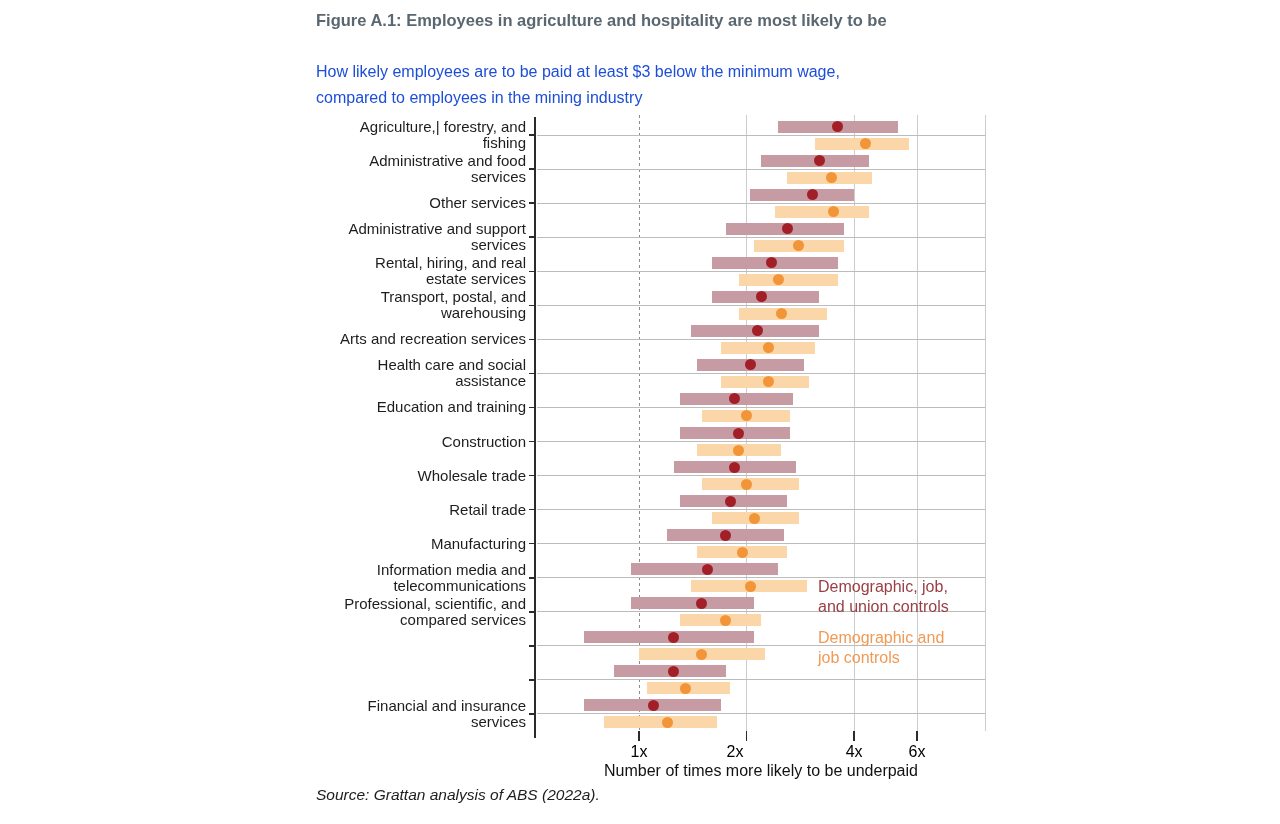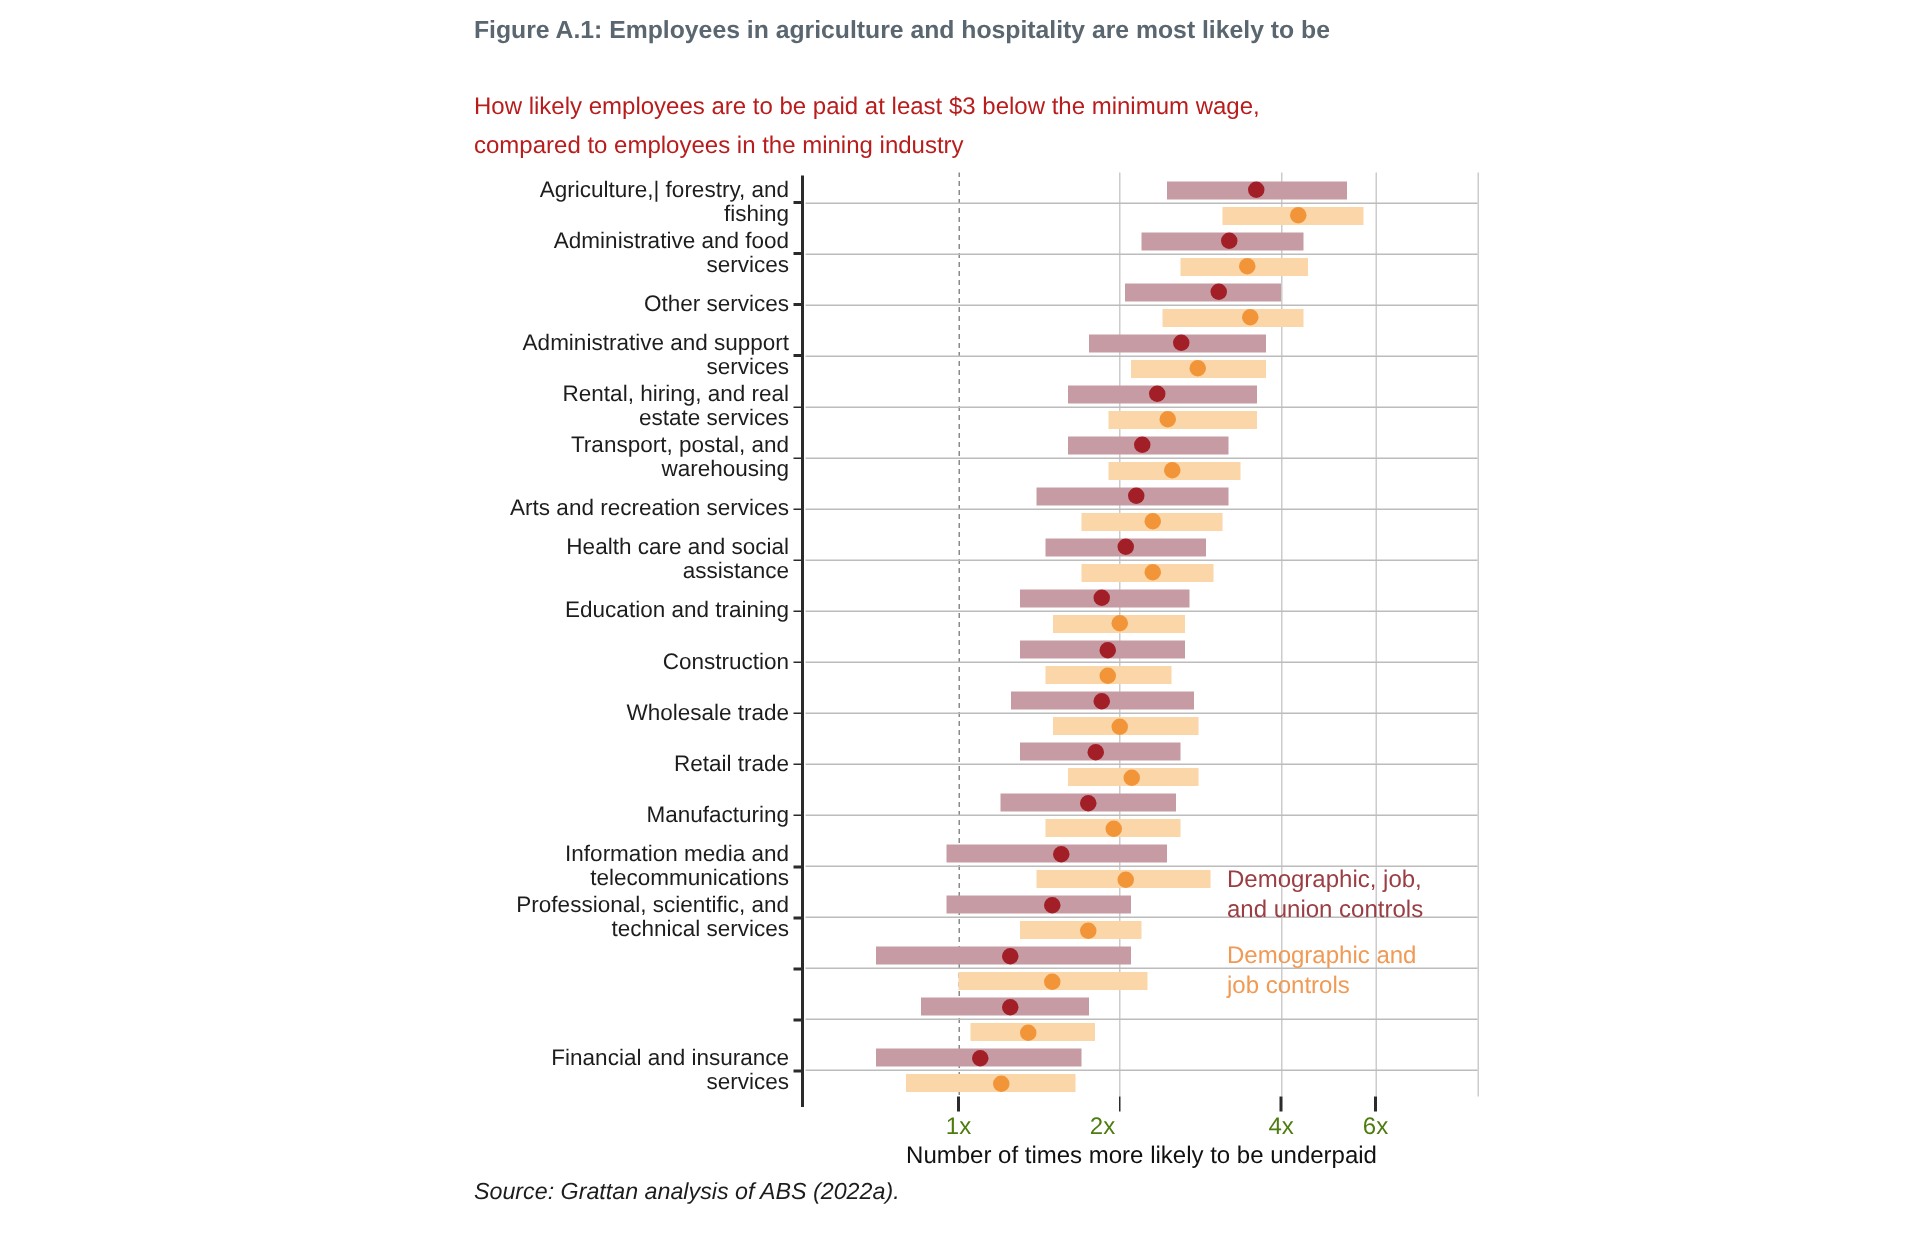--- a/index.html
+++ b/index.html
@@ -7,21 +7,21 @@
     position:relative;width:1280px;height:824px;background:#ffffff;overflow:hidden;
     font-family:"Liberation Sans", sans-serif;
   }
   .abs{position:absolute;}
   .title{
     left:316px;top:7px;width:690px;
     font-size:16.5px;font-weight:bold;line-height:26px;color:#5b6770;
   }
   .subtitle{
     left:316px;top:59px;width:690px;
-    font-size:16px;font-weight:normal;line-height:26px;color:#b91c1c;
+    font-size:16px;font-weight:normal;line-height:26px;color:#1d4ed8;
   }
   .axis-title{
     top:762px;left:761px;transform:translateX(-50%);
     font-size:16px;color:#111111;white-space:nowrap;
   }
   .source{
     left:316px;top:786px;font-size:15.5px;font-style:italic;color:#1d1d1d;white-space:nowrap;
   }
   .legend-block{
     left:818px;width:175px;font-size:16px;line-height:19.5px;font-weight:normal;
@@ -35,21 +35,21 @@
   .axis-line{width:2px;background:#2b2b2b;}
   .label-tick{height:1.5px;background:#2b2b2b;}
   .x-tick{width:1.5px;background:#2b2b2b;}
   .range-bar{height:12px;}
   .dot{width:11px;height:11px;border-radius:50%;}
   .cat-label{
     text-align:right;white-space:pre-line;
     font-size:15px;line-height:16px;color:#1d1d1d;
   }
   .x-tick-label{
-    font-size:16px;color:#4d7c0f;transform:translateX(-50%);white-space:nowrap;
+    font-size:16px;color:#000000;transform:translateX(-50%);white-space:nowrap;
   }
 </style>
 </head>
 <body>
 
 <div id="canvas">
 
   <div class="abs title">
     <div>Figure A.1: Employees in agriculture and hospitality are most likely to be</div>
   </div>
@@ -170,21 +170,21 @@
       <div class="abs label-tick" style="left: 529px; top: 577px; width: 5.5px;"></div>
       <div class="abs cat-label" style="left: 278px; top: 577.75px; width: 248px; transform: translateY(-50%);">Information media and
 telecommunications</div>
       <div class="abs hgrid" style="left: 537px; top: 611.306px; width: 448px;"></div>
       <div class="abs range-bar" style="left: 631.088px; top: 597.306px; width: 123.058px; background: rgb(198, 155, 163);"></div>
       <div class="abs dot" style="left: 696.447px; top: 597.806px; background: rgb(163, 31, 39);"></div>
       <div class="abs range-bar" style="left: 679.747px; top: 614.306px; width: 81.6158px; background: rgb(250, 214, 168);"></div>
       <div class="abs dot" style="left: 720.362px; top: 614.806px; background: rgb(242, 149, 57);"></div>
       <div class="abs label-tick" style="left: 529px; top: 611.056px; width: 5.5px;"></div>
       <div class="abs cat-label" style="left: 278px; top: 611.806px; width: 248px; transform: translateY(-50%);">Professional, scientific, and
-technical services</div>
+compared services</div>
       <div class="abs hgrid" style="left: 537px; top: 645.361px; width: 448px;"></div>
       <div class="abs range-bar" style="left: 583.712px; top: 631.361px; width: 170.434px; background: rgb(198, 155, 163);"></div>
       <div class="abs dot" style="left: 668.163px; top: 631.861px; background: rgb(163, 31, 39);"></div>
       <div class="abs range-bar" style="left: 639.045px; top: 648.361px; width: 125.804px; background: rgb(250, 214, 168);"></div>
       <div class="abs dot" style="left: 696.447px; top: 648.861px; background: rgb(242, 149, 57);"></div>
       <div class="abs label-tick" style="left: 529px; top: 645.111px; width: 5.5px;"></div>
       <div class="abs hgrid" style="left: 537px; top: 679.417px; width: 448px;"></div>
       <div class="abs range-bar" style="left: 613.833px; top: 665.417px; width: 112.029px; background: rgb(198, 155, 163);"></div>
       <div class="abs dot" style="left: 668.163px; top: 665.917px; background: rgb(163, 31, 39);"></div>
       <div class="abs range-bar" style="left: 646.614px; top: 682.417px; width: 83.6176px; background: rgb(250, 214, 168);"></div>

